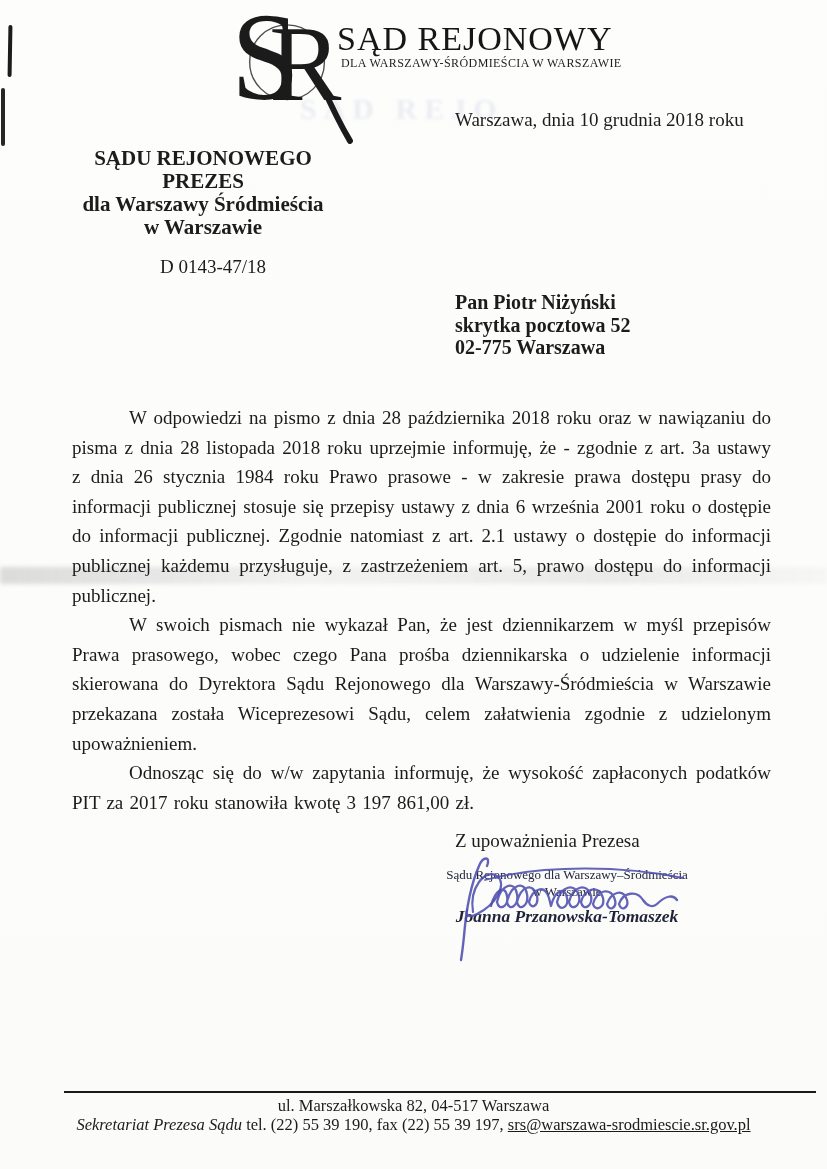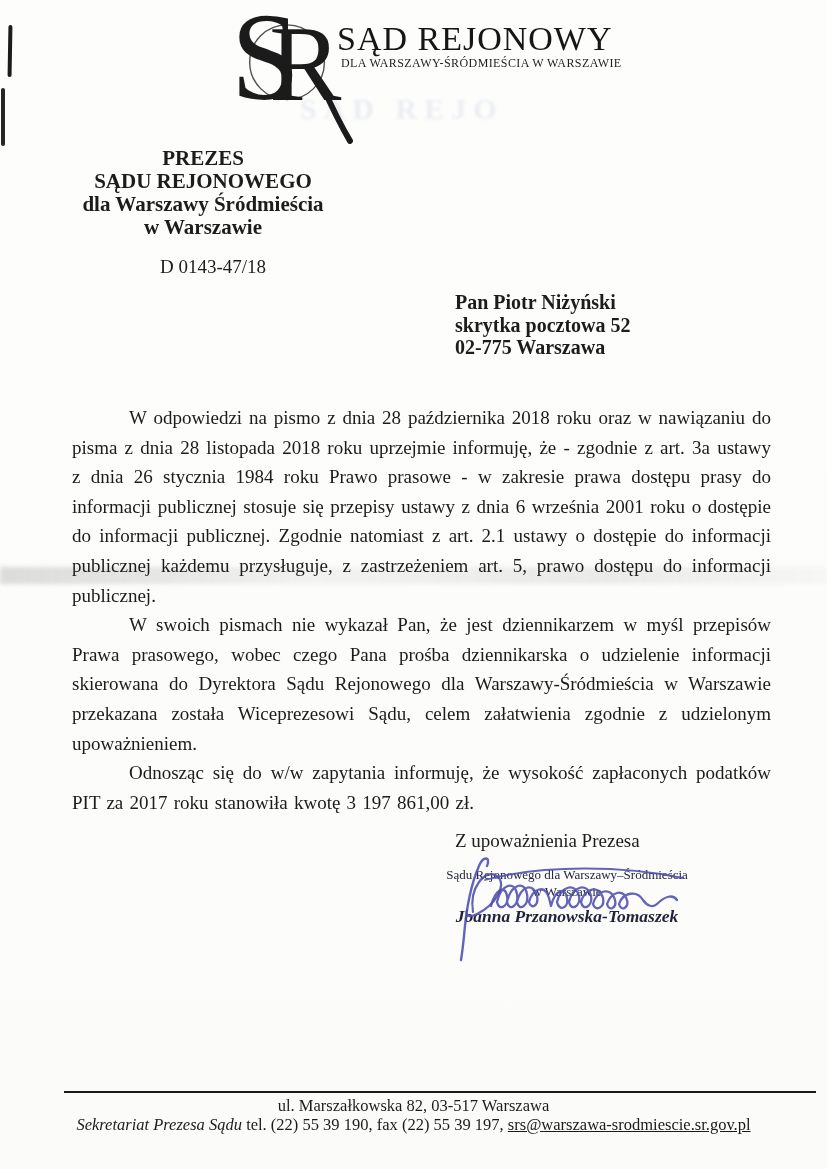--- a/index.html
+++ b/index.html
@@ -61,24 +61,25 @@
 
   <svg class="logo" viewBox="0 0 120 145">
     <circle cx="57" cy="60" r="38" fill="none" stroke="#2d2d2d" stroke-width="1.4" opacity="0.85"></circle>
     <text x="0" y="97" font-family="Liberation Serif, DejaVu Serif, serif" font-size="126" fill="#1b1b1b">S</text>
     <text x="39" y="98" font-family="Liberation Serif, DejaVu Serif, serif" font-size="110" fill="#1b1b1b">R</text>
     <path d="M92,82 C100,100 108,118 121,140" fill="none" stroke="#1b1b1b" stroke-width="6" stroke-linecap="round"></path>
   </svg>
   <div class="org-name">SĄD REJONOWY</div>
   <div class="org-sub">DLA WARSZAWY-ŚRÓDMIEŚCIA W WARSZAWIE</div>
 
+  <div class="dateline">Warszawa, dnia 10 grudnia 2018 roku</div>
 
   <div class="sender">
+    <div>SĄDU REJONOWEGO</div>
     <div>PREZES</div>
-    <div>SĄDU REJONOWEGO</div>
     <div>dla Warszawy Śródmieścia</div>
     <div>w Warszawie</div>
   </div>
   <div class="ref">D 0143-47/18</div>
 
   <div class="recipient">
     <div>Pan Piotr Niżyński</div>
     <div>skrytka pocztowa 52</div>
     <div>02-775 Warszawa</div>
   </div>
@@ -98,18 +99,18 @@
   </div>
 
   <svg class="signature" viewBox="0 0 270 115">
     <path d="M60,30 C120,14 200,16 258,28" stroke-width="1.8"></path>
     <path d="M62,16 C66,6 58,6 54,16 C46,34 41,62 39,86 C38,96 37,104 36,110" stroke-width="2.4"></path>
     <path d="M48,62 C44,38 60,18 72,26 C82,34 72,54 52,64 C44,68 40,66 42,60" stroke-width="2.2"></path>
     <path d="M66,56 C70,40 80,34 82,46 C84,56 74,62 72,52 C76,34 90,30 92,44 C94,56 84,62 82,52 C86,34 100,30 102,44 C104,56 94,62 92,52 C96,36 108,32 112,46 C114,56 106,60 104,52 C108,38 120,34 124,48 L126,56 C130,40 140,36 142,48 C144,58 134,62 132,52 C136,36 150,32 154,46 C156,56 146,62 144,52 C148,36 162,32 166,46 C168,56 158,62 156,52 C160,38 174,34 178,48 C180,58 170,62 168,54 C172,40 186,36 190,50 C192,58 184,62 182,54 C186,42 198,38 202,50 C204,58 196,62 194,54 C198,42 212,40 218,50 C222,56 228,58 232,54 C240,46 248,44 252,50" stroke-width="2.3"></path>
   </svg>
 
   <div class="footer-rule"></div>
-  <div class="footer-line1">ul. Marszałkowska 82, 03-517 Warszawa</div>
+  <div class="footer-line1">ul. Marszałkowska 82, 04-517 Warszawa</div>
   <div class="footer-line2">
     <span class="sec">Sekretariat Prezesa Sądu</span><span> tel. (22) 55 39 190, fax (22) 55 39 197, </span><span class="email">srs@warszawa-srodmiescie.sr.gov.pl</span>
   </div>
 
 </div>
 
 </body></html>

